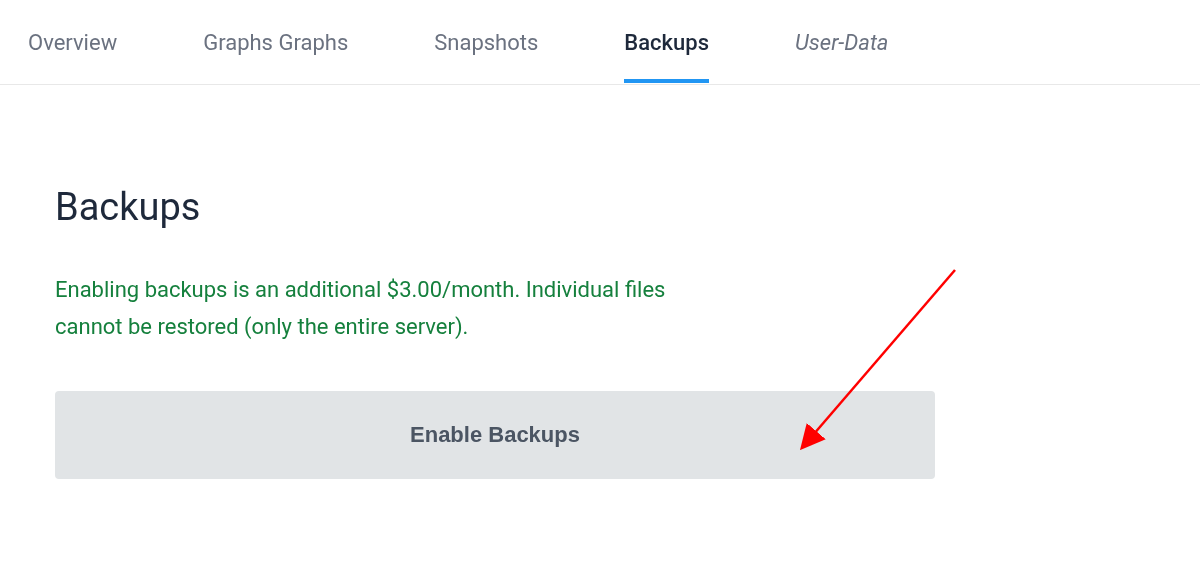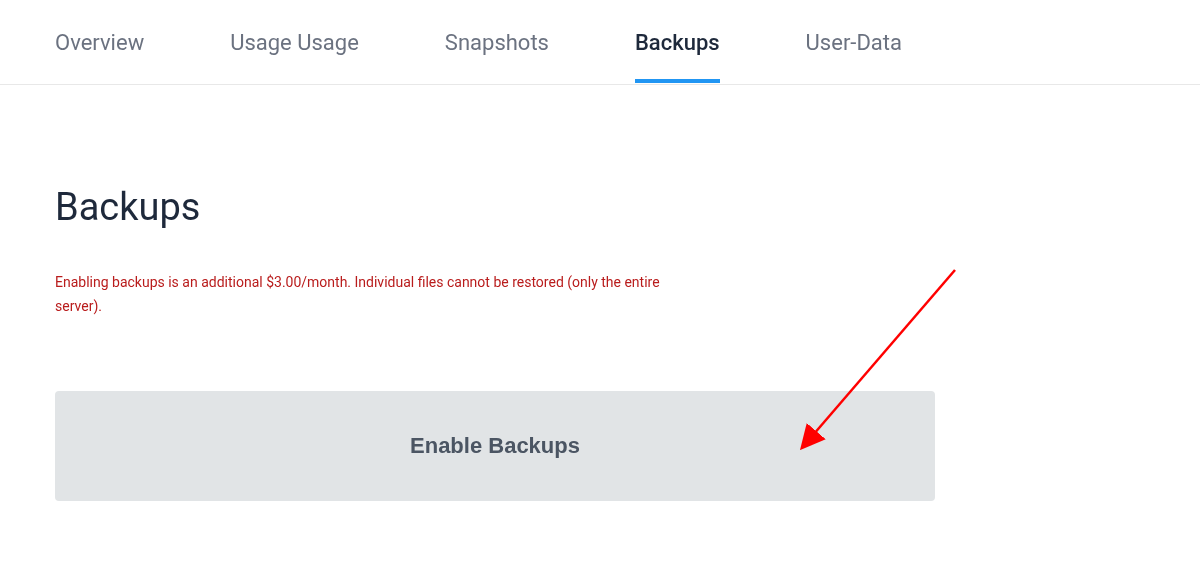--- a/index.html
+++ b/index.html
@@ -10,36 +10,37 @@
     body {
       font-family: -apple-system, BlinkMacSystemFont, "Segoe UI", Roboto, "Helvetica Neue", Arial, sans-serif;
       background: #ffffff;
       width: 1200px;
       height: 580px;
       position: relative;
     }
     .tabs {
       display: flex;
       align-items: center;
-      padding: 0 55px;
+      padding: 0 28px;
       height: 85px;
       border-bottom: 1px solid #e8e8e8;
       gap: 0;
     }
     .tab {
       color: #6b7280;
       font-size: 22px;
       font-weight: 400;
       cursor: pointer;
       padding: 28px 0;
       position: relative;
       margin-right: 86px;
     }
     .tab:last-child {
       margin-right: 8px;
+      font-style: italic;
     }
     .tab.active {
       color: #1e293b;
       font-weight: 500;
     }
     .tab.active::after {
       content: '';
       position: absolute;
       bottom: 0;
       left: 0;
@@ -50,29 +51,29 @@
     .content {
       padding: 100px 55px 0 55px;
     }
     .page-title {
       font-size: 38px;
       font-weight: 400;
       color: #1e293b;
       margin-bottom: 42px;
     }
     .description {
-      font-size: 14px;
-      color: #b91c1c;
+      font-size: 22px;
+      color: #15803d;
       line-height: 1.7;
       max-width: 640px;
-      margin-bottom: 72px;
+      margin-bottom: 45px;
     }
     .enable-button {
       width: 880px;
-      height: 110px;
+      height: 88px;
       background: #e1e4e6;
       border: none;
       border-radius: 4px;
       font-size: 22px;
       font-weight: 600;
       color: #4b5563;
       cursor: pointer;
       display: flex;
       align-items: center;
       justify-content: center;
@@ -82,21 +83,21 @@
       top: 260px;
       left: 795px;
       pointer-events: none;
     }
   </style>
 </head>
 <body>
 
 <div class="tabs">
   <div class="tab">Overview</div>
-  <div class="tab">Usage Usage</div>
+  <div class="tab">Graphs Graphs</div>
   <div class="tab">Snapshots</div>
   <div class="tab active">Backups</div>
   <div class="tab">User-Data</div>
 </div>
 
 <div class="content">
   <h1 class="page-title">Backups</h1>
   <p class="description">Enabling backups is an additional $3.00/month. Individual files cannot be restored (only the entire server).</p>
   <button class="enable-button">Enable Backups</button>
 </div>

